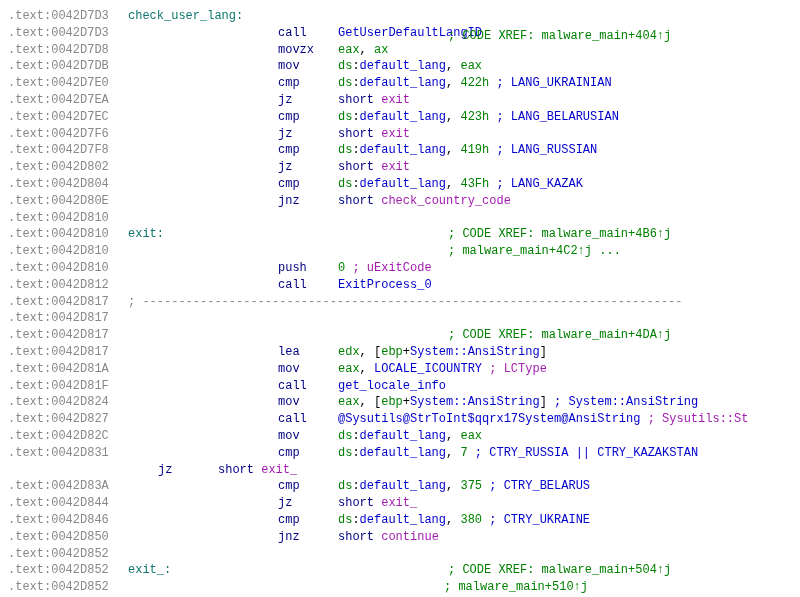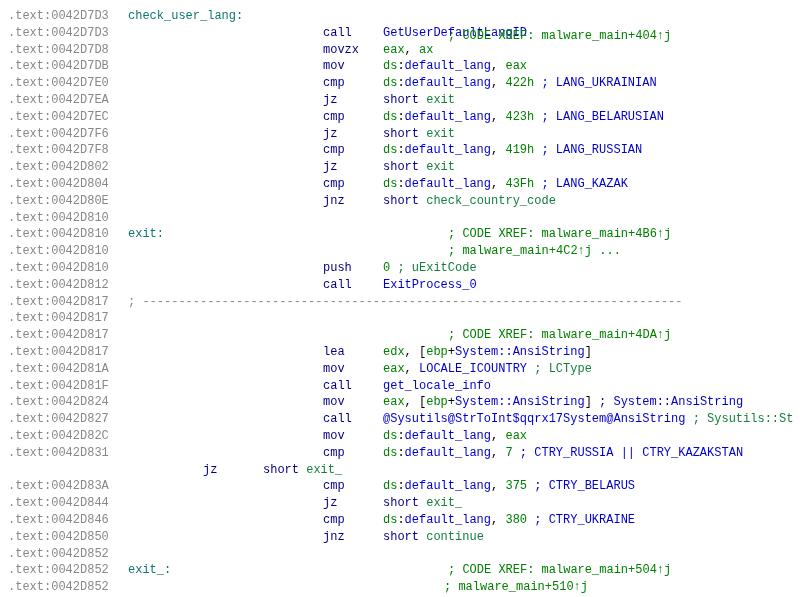--- a/index.html
+++ b/index.html
@@ -21,31 +21,30 @@
     width: 120px;
     flex-shrink: 0;
   }
   .label-col {
     width: 150px;
     flex-shrink: 0;
   }
   .op-col {
     width: 60px;
     flex-shrink: 0;
-    margin-left: 45px;
   }
   .arg-col {
     flex-shrink: 0;
   }
   .label { color: #0f766e; }
   .op { color: #000080; }
   .reg { color: #008000; }
   .sym { color: #0000cc; }
   .num { color: #008000; }
-  .gray { color: #15803d; }
+  .gray { color: #a21caf; }
   .xref { color: #008000; }
   .dashes { color: #888; }
 </style>
 </head>
 <body>
 
 <div id="listing">
     <div class="line" style="position: relative;">
       <span class="addr">.text:0042D7D3</span>
       <span class="label-col"><span class="label"> check_user_lang:</span></span>

